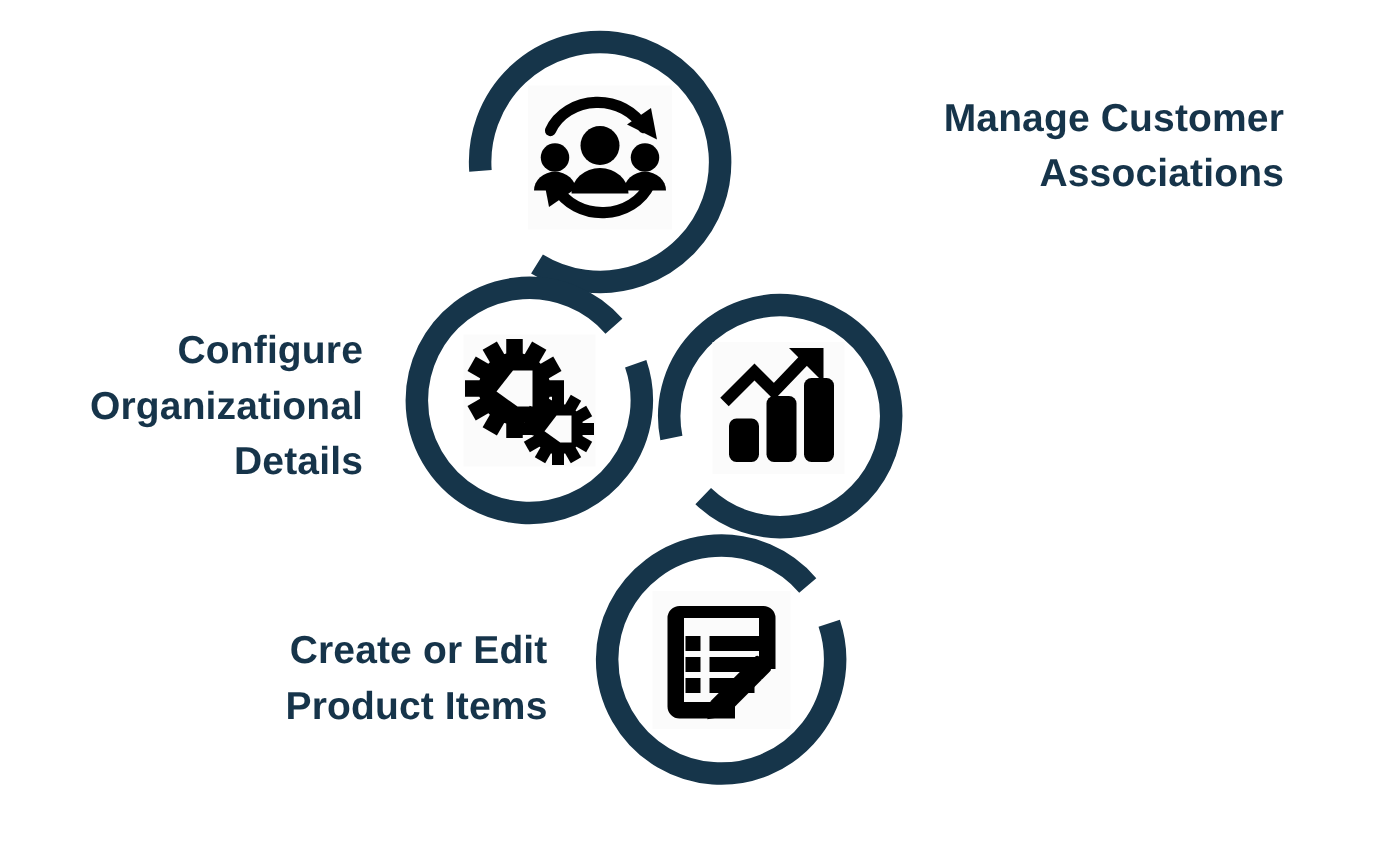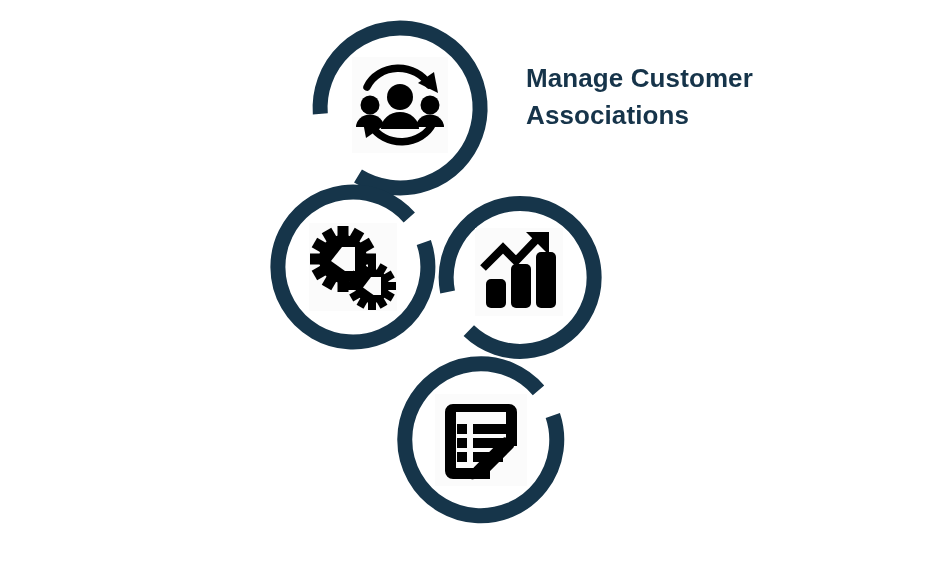--- a/index.html
+++ b/index.html
@@ -36,21 +36,21 @@
     line-height: 1.42;
     letter-spacing: 0.1px;
     white-space: pre-line;
   }
   .label.right-align { text-align: right; }
   .label.left-align  { text-align: left; }
 
   
   #label-manage-customer-associations {
     left: 526px; top: 60px; width: 330px;
-    text-align: left;
+    text-align: right;
   }
   #label-configure-organizational-details {
     left: 42px; top: 215px; width: 200px;
     text-align: right;
   }
   #label-view-track-edi {
     left: 645px; top: 232px; width: 280px;
     text-align: left;
   }
   #label-create-edit-product-items {
@@ -191,16 +191,21 @@
         <rect x="2" y="-1" width="14" height="11" rx="2" fill="#000"></rect>
         <polygon points="2,43 16,43 9,53" fill="#000"></polygon>
       </g>
     </g>
 
   </svg>
 
   <div class="label left-align" id="label-manage-customer-associations">Manage Customer
 Associations</div>
 
-
-
+  <div class="label right-align" id="label-configure-organizational-details">Configure
+Organizational
+Details</div>
+
+
+  <div class="label right-align" id="label-create-edit-product-items">Create or Edit
+Product Items</div>
 
 </div>
 
 </body></html>

